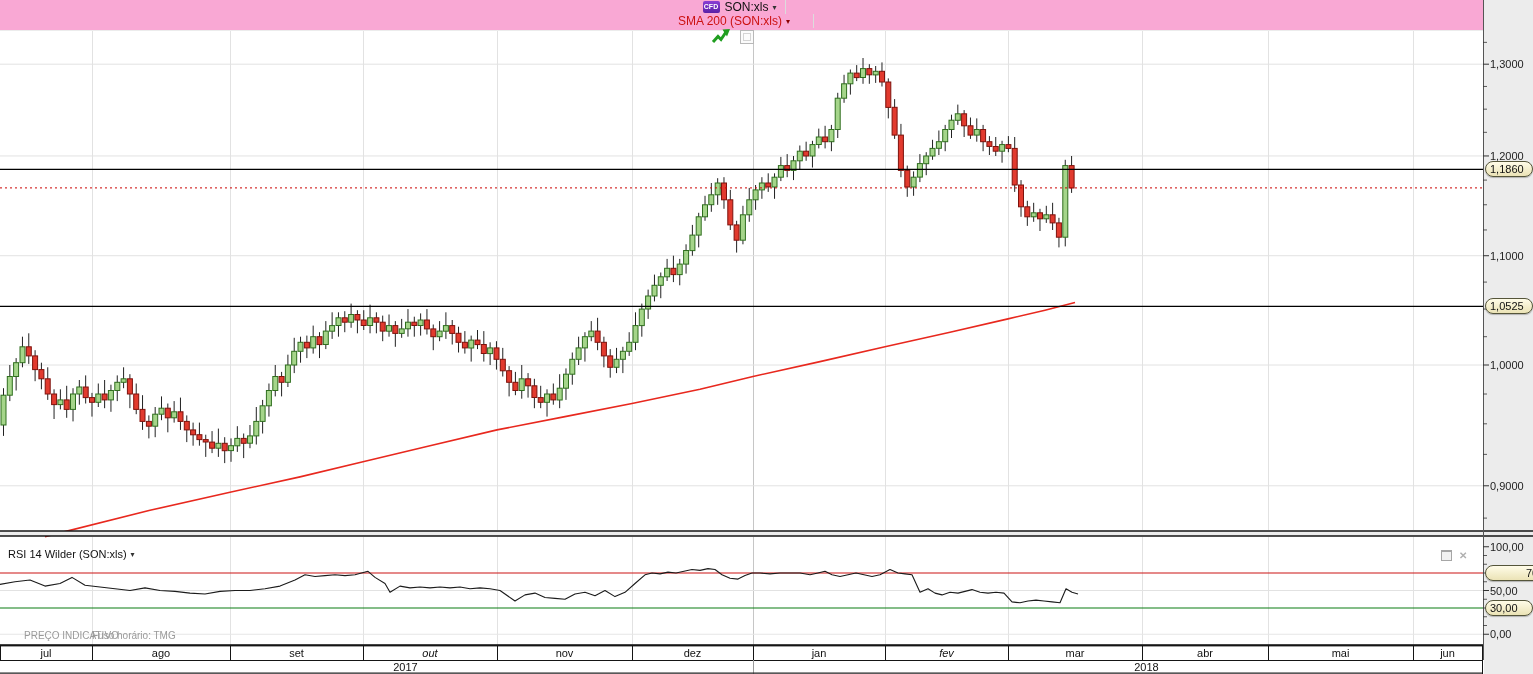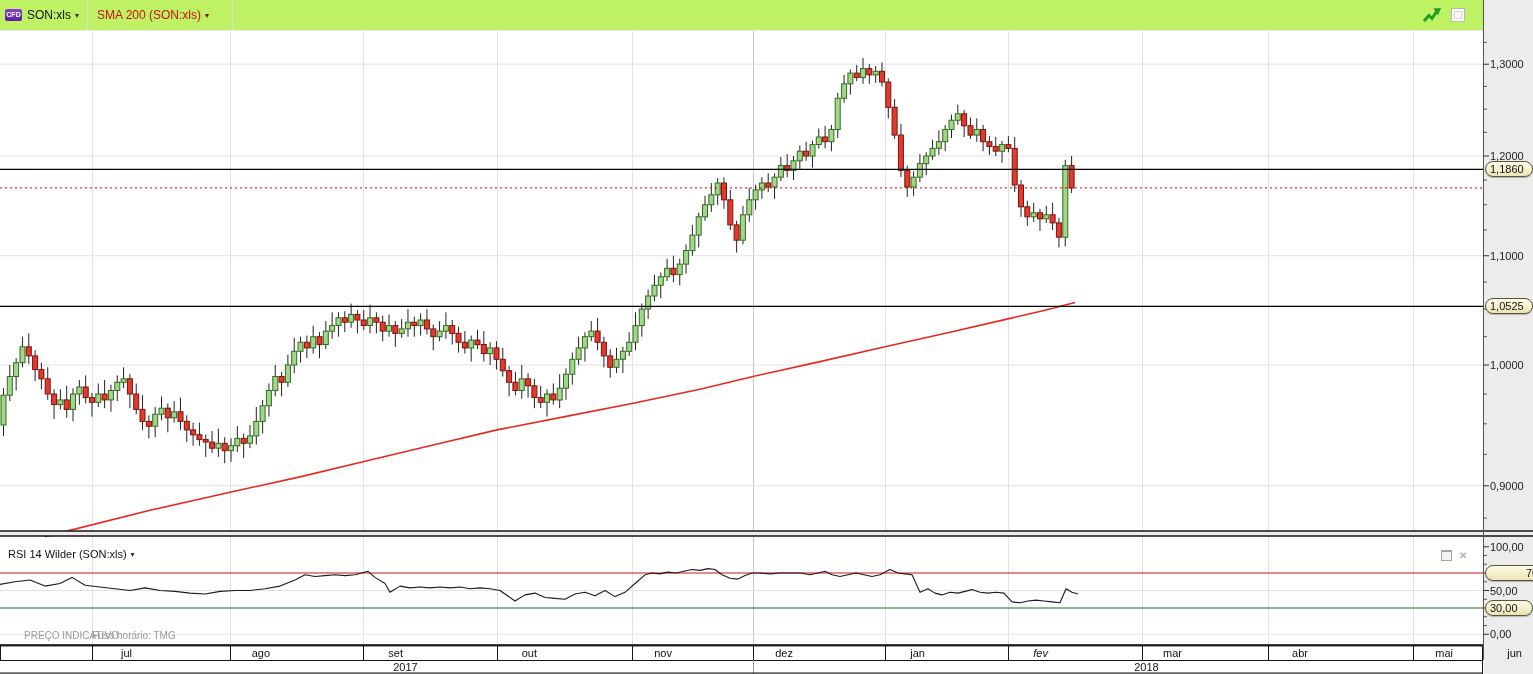--- a/index.html
+++ b/index.html
@@ -1,21 +1,21 @@
 <!DOCTYPE html>
 <html><head>
 <meta charset="utf-8">
 <style>
   html,body{margin:0;padding:0;background:#fff;}
   .app{position:relative;width:1533px;height:674px;overflow:hidden;background:#fff;
        font-family:"Liberation Sans",sans-serif;}
   svg#chart-svg{position:absolute;left:0;top:0;z-index:1;}
   #labels{position:absolute;left:0;top:0;width:1533px;height:674px;z-index:2;pointer-events:none;}
-  .toolbar{position:absolute;top:0;left:0;width:1483px;height:30px;background:#bef264;
-           border-bottom:1px solid #ececec;display:flex;align-items:center;z-index:4;}
+  .toolbar{position:absolute;top:0;left:0;width:1483px;height:30px;background:#f9a8d4;
+           border-bottom:1px solid #ececec;display:flex;align-items:center;z-index:4;flex-direction:column;}
   .tb-group{display:flex;align-items:center;height:30px;border-right:1px solid #dcdcdc;}
   .tb-g1{width:88px;padding-left:5px;box-sizing:border-box;}
   .tb-g2{width:145px;padding-left:9px;box-sizing:border-box;}
   .cfd-badge{display:inline-block;background:linear-gradient(#8a3fd4,#5a1fa6);color:#fff;
              font-size:7px;font-weight:bold;width:17px;height:12px;line-height:12px;
              text-align:center;border-radius:2px;}
   .inst-lbl{margin-left:5px;font-size:12px;color:#111;}
   .caret{font-size:8px;color:#333;margin-left:4px;}
   .caret.red{color:#8b0000;}
   .sma-lbl{font-size:12px;color:#cc1111;}
@@ -28,22 +28,22 @@
               display:flex;align-items:center;}
   .rsi-icons{position:absolute;left:1441px;top:550px;z-index:3;display:flex;gap:7px;align-items:center;}
   .restore-icon{width:9px;height:8px;border:1px solid #a6a6a6;border-top:2px solid #a6a6a6;background:#f2f2f2;display:block;}
   .close-icon{font-size:10px;color:#b0b0b0;font-weight:bold;line-height:10px;}
   .status-left{position:absolute;left:24px;top:630px;font-size:10px;color:#9a9a9a;z-index:3;}
   .status-right{position:absolute;left:92px;top:630px;font-size:10px;color:#9a9a9a;z-index:3;}
   .axis-lbl{position:absolute;left:1490px;font-size:11px;color:#222;line-height:12px;white-space:nowrap;}
   .tag{position:absolute;left:1485px;width:42px;height:14px;background:linear-gradient(180deg,#fffce8,#ebe3b6);
        border:1px solid #55553a;border-radius:8px;font-size:11px;line-height:14px;padding-left:4px;
        color:#111;box-shadow:0 1px 1px rgba(0,0,0,0.25);}
-  .month-lbl{position:absolute;top:647px;height:13px;line-height:13px;text-align:right;
-             font-size:11px;color:#111;padding-left:40px;}
+  .month-lbl{position:absolute;top:647px;height:13px;line-height:13px;text-align:center;
+             font-size:11px;color:#111;}
   .year-lbl{position:absolute;top:661px;height:12px;line-height:12px;text-align:center;
             font-size:11px;color:#111;margin-left:29px;}
 </style>
 </head>
 <body>
 
 <div class="app">
 
   <svg id="chart-svg" width="1533" height="674">
       <rect x="1484" y="0" width="49" height="674" fill="#ececec"></rect>
@@ -486,21 +486,21 @@
       <div class="axis-lbl" style="top: 540.75px;">100,00</div>
       <div class="axis-lbl" style="top: 584.5px;">50,00</div>
       <div class="axis-lbl" style="top: 628.25px;">0,00</div>
       <div class="tag" style="top: 161.423px;">1,1860</div>
       <div class="tag" style="top: 298.336px;">1,0525</div>
       <div class="tag" style="top: 565px; padding-left: 40px;">70,00</div>
       <div class="tag" style="top: 600px;">30,00</div>
       <div class="month-lbl" style="left: 0px; width: 92px;">jul</div>
       <div class="month-lbl" style="left: 92px; width: 138px;">ago</div>
       <div class="month-lbl" style="left: 230px; width: 133px;">set</div>
-      <div class="month-lbl" style="left: 363px; width: 134px;">out</div>
+      <div class="month-lbl" style="left: 363px; width: 134px; font-style: italic;">out</div>
       <div class="month-lbl" style="left: 497px; width: 135px;">nov</div>
       <div class="month-lbl" style="left: 632px; width: 121px;">dez</div>
       <div class="month-lbl" style="left: 753px; width: 132px;">jan</div>
       <div class="month-lbl" style="left: 885px; width: 123px; font-style: italic;">fev</div>
       <div class="month-lbl" style="left: 1008px; width: 134px;">mar</div>
       <div class="month-lbl" style="left: 1142px; width: 126px;">abr</div>
       <div class="month-lbl" style="left: 1268px; width: 145px;">mai</div>
       <div class="month-lbl" style="left: 1413px; width: 69px;">jun</div>
       <div class="year-lbl" style="left: 0px; width: 753px;">2017</div>
       <div class="year-lbl" style="left: 753px; width: 729px;">2018</div>

